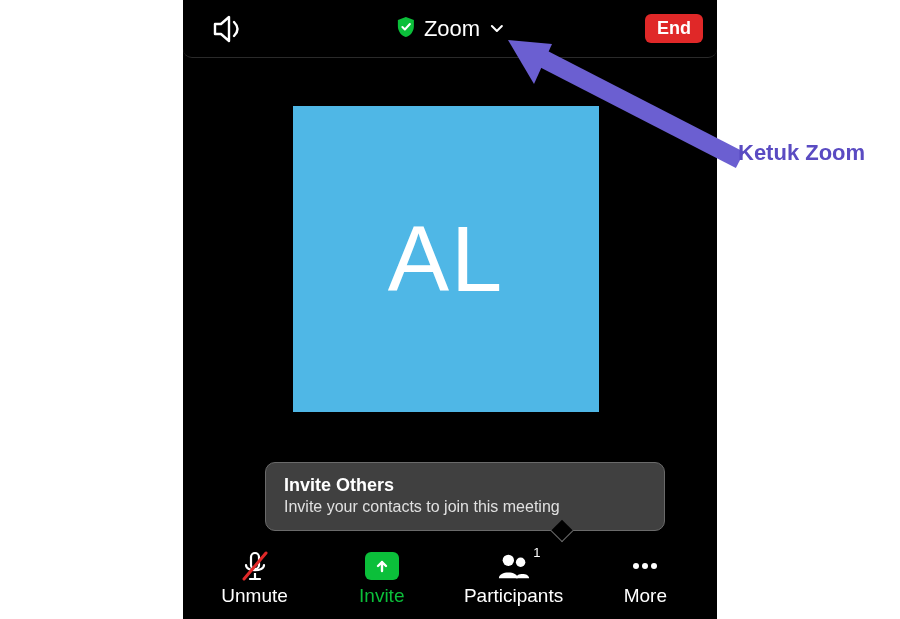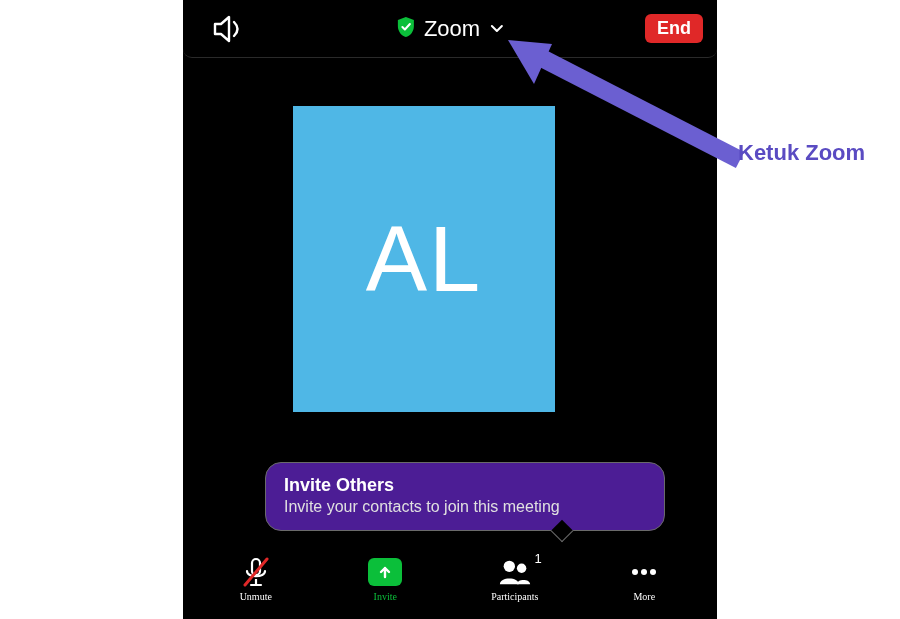--- a/index.html
+++ b/index.html
@@ -72,43 +72,43 @@
       position: absolute;
       top: 58px;
       bottom: 80px;
       left: 0;
       right: 0;
     }
     .avatar-tile {
       position: absolute;
       left: 110px;
       top: 48px;
-      width: 262px;
+      width: 306px;
       height: 306px;
       background: #4fb7e6;
       display: flex;
       align-items: center;
       justify-content: center;
     }
     .avatar-initials {
       color: #fff;
       font-size: 92px;
       font-weight: 400;
       letter-spacing: 2px;
     }
 
     
     .tooltip {
       position: absolute;
       left: 82px;
       bottom: 88px;
       width: 400px;
-      background: #4c1d95;
+      background: #404040;
       border: 1px solid #6a6a6a;
-      border-radius: 16px;
+      border-radius: 10px;
       padding: 12px 18px 14px 18px;
       color: #fff;
     }
     .tooltip-title {
       font-size: 18px;
       font-weight: 700;
       margin-bottom: 2px;
     }
     .tooltip-body {
       font-size: 16px;
@@ -150,23 +150,22 @@
     }
     .tb-icon {
       width: 34px;
       height: 34px;
       display: flex;
       align-items: center;
       justify-content: center;
       position: relative;
     }
     .tb-label {
-      font-size: 10px;
+      font-size: 19px;
       white-space: nowrap;
-      font-family: Liberation Serif, serif;
     }
     .share-badge {
       width: 34px;
       height: 28px;
       background: #0bbf3a;
       border-radius: 6px;
       display: flex;
       align-items: center;
       justify-content: center;
     }

